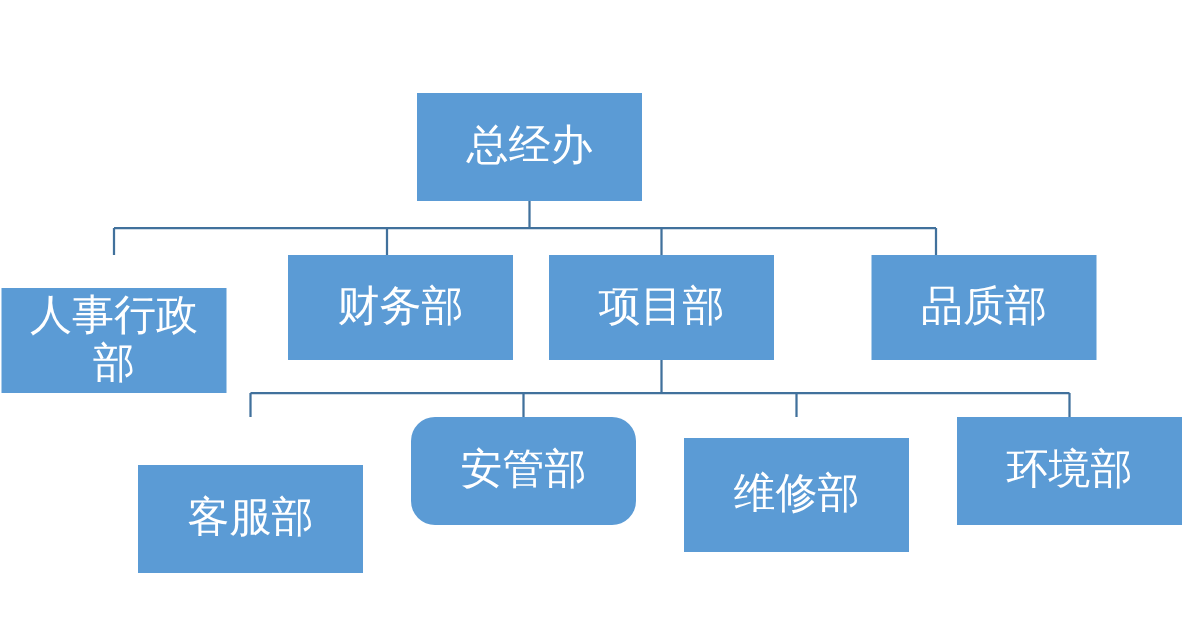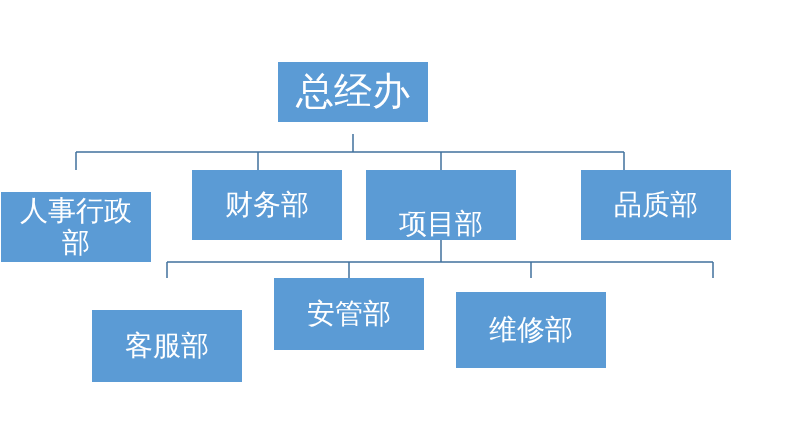--- a/index.html
+++ b/index.html
@@ -28,27 +28,27 @@
     color: #FFFFFF;
     display: flex;
     align-items: center;
     justify-content: center;
     text-align: center;
     font-size: 28px;
     line-height: 1.15;
     box-sizing: border-box;
     padding: 0 10px;
   }
-  .n-root { left: 278px; top: 62px;  width: 150px; height: 60px; font-size: 38px; }
+  .n-root { left: 278px; top: 62px;  width: 150px; height: 72px; font-size: 28px; }
   .n-a1   { left: 1px;   top: 170px; width: 150px; height: 70px; margin-top: 22px; }
   .n-a2   { left: 192px; top: 170px; width: 150px; height: 70px; }
-  .n-a3   { left: 366px; top: 170px; width: 150px; height: 70px; align-items: flex-end; }
+  .n-a3   { left: 366px; top: 170px; width: 150px; height: 70px; }
   .n-a4   { left: 549px; top: 170px; width: 150px; height: 70px; margin-left: 32px; }
   .n-b1   { left: 92px;  top: 278px; width: 150px; height: 72px; margin-top: 32px; }
-  .n-b2   { left: 274px; top: 278px; width: 150px; height: 72px; }
+  .n-b2   { left: 274px; top: 278px; width: 150px; height: 72px; border-radius: 16px; }
   .n-b3   { left: 456px; top: 292px; width: 150px; height: 76px; }
   .n-b4   { left: 638px; top: 278px; width: 150px; height: 72px; }
 </style>
 </head>
 <body>
 
 <div class="canvas">
 
   <svg class="connectors" viewBox="0 0 791 421" xmlns="http://www.w3.org/2000/svg">
     <g fill="none" stroke-width="1.5" stroke="#41719C">
@@ -88,14 +88,17 @@
 
   <div class="node n-b1">
     <span>客服部</span>
   </div>
   <div class="node n-b2">
     <span>安管部</span>
   </div>
   <div class="node n-b3">
     <span>维修部</span>
   </div>
+  <div class="node n-b4">
+    <span>环境部</span>
+  </div>
 
 </div>
 
 </body></html>

